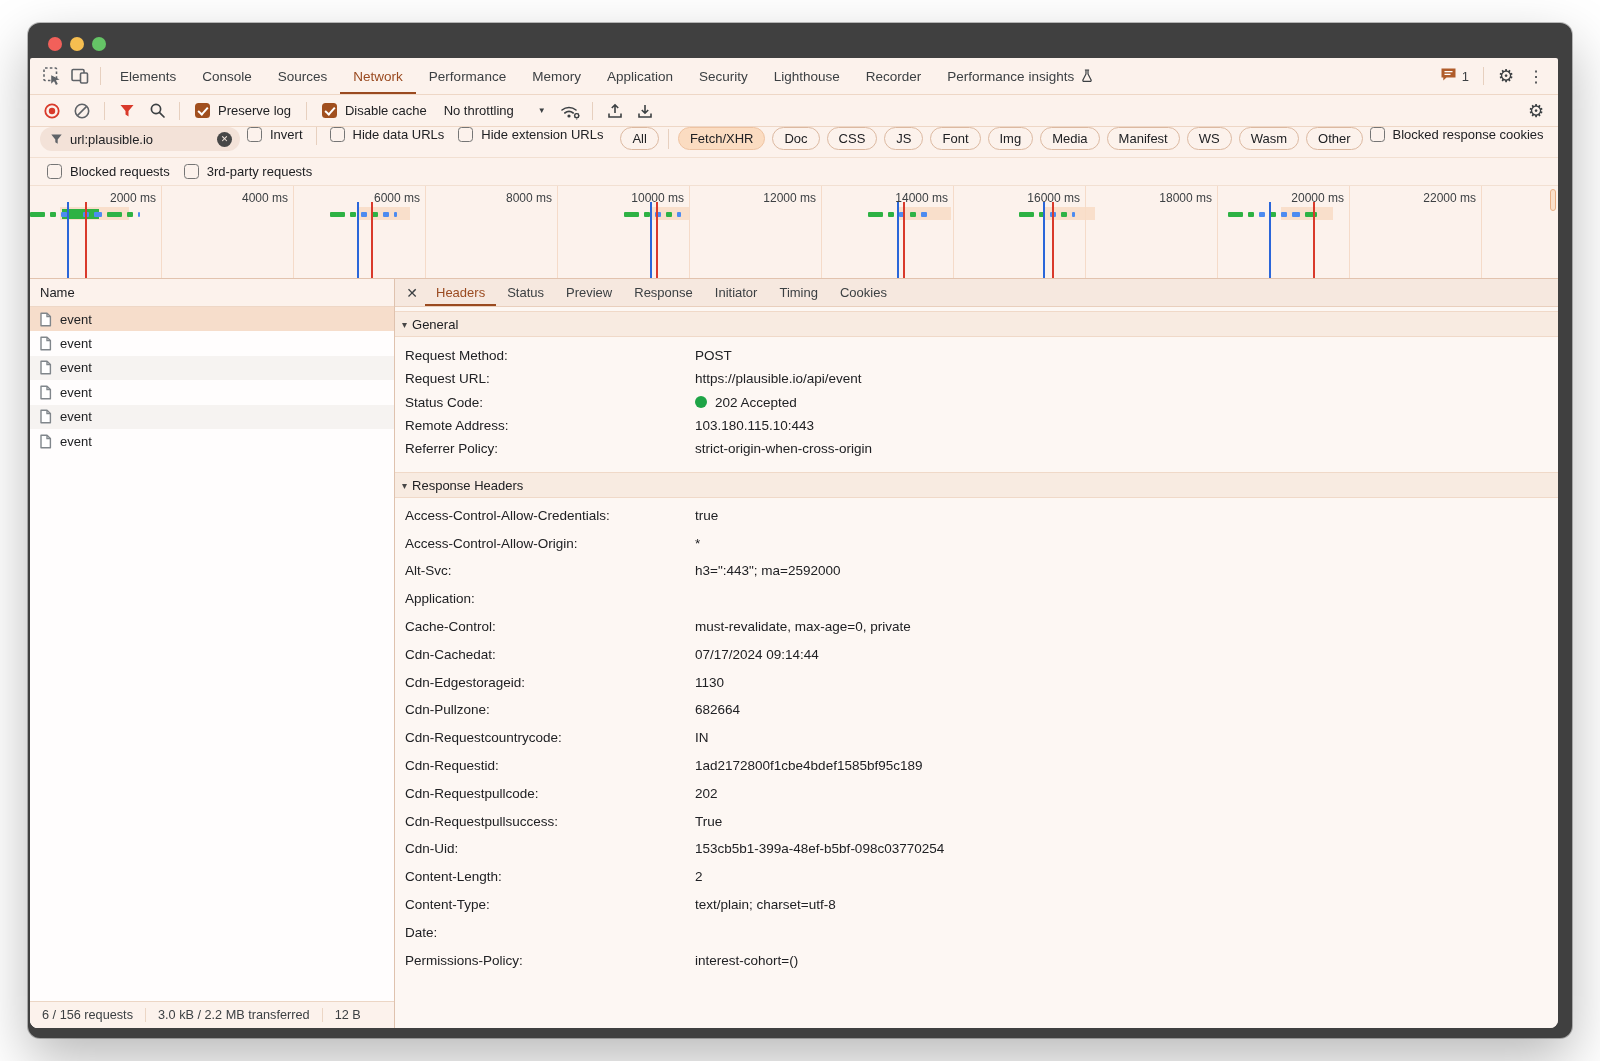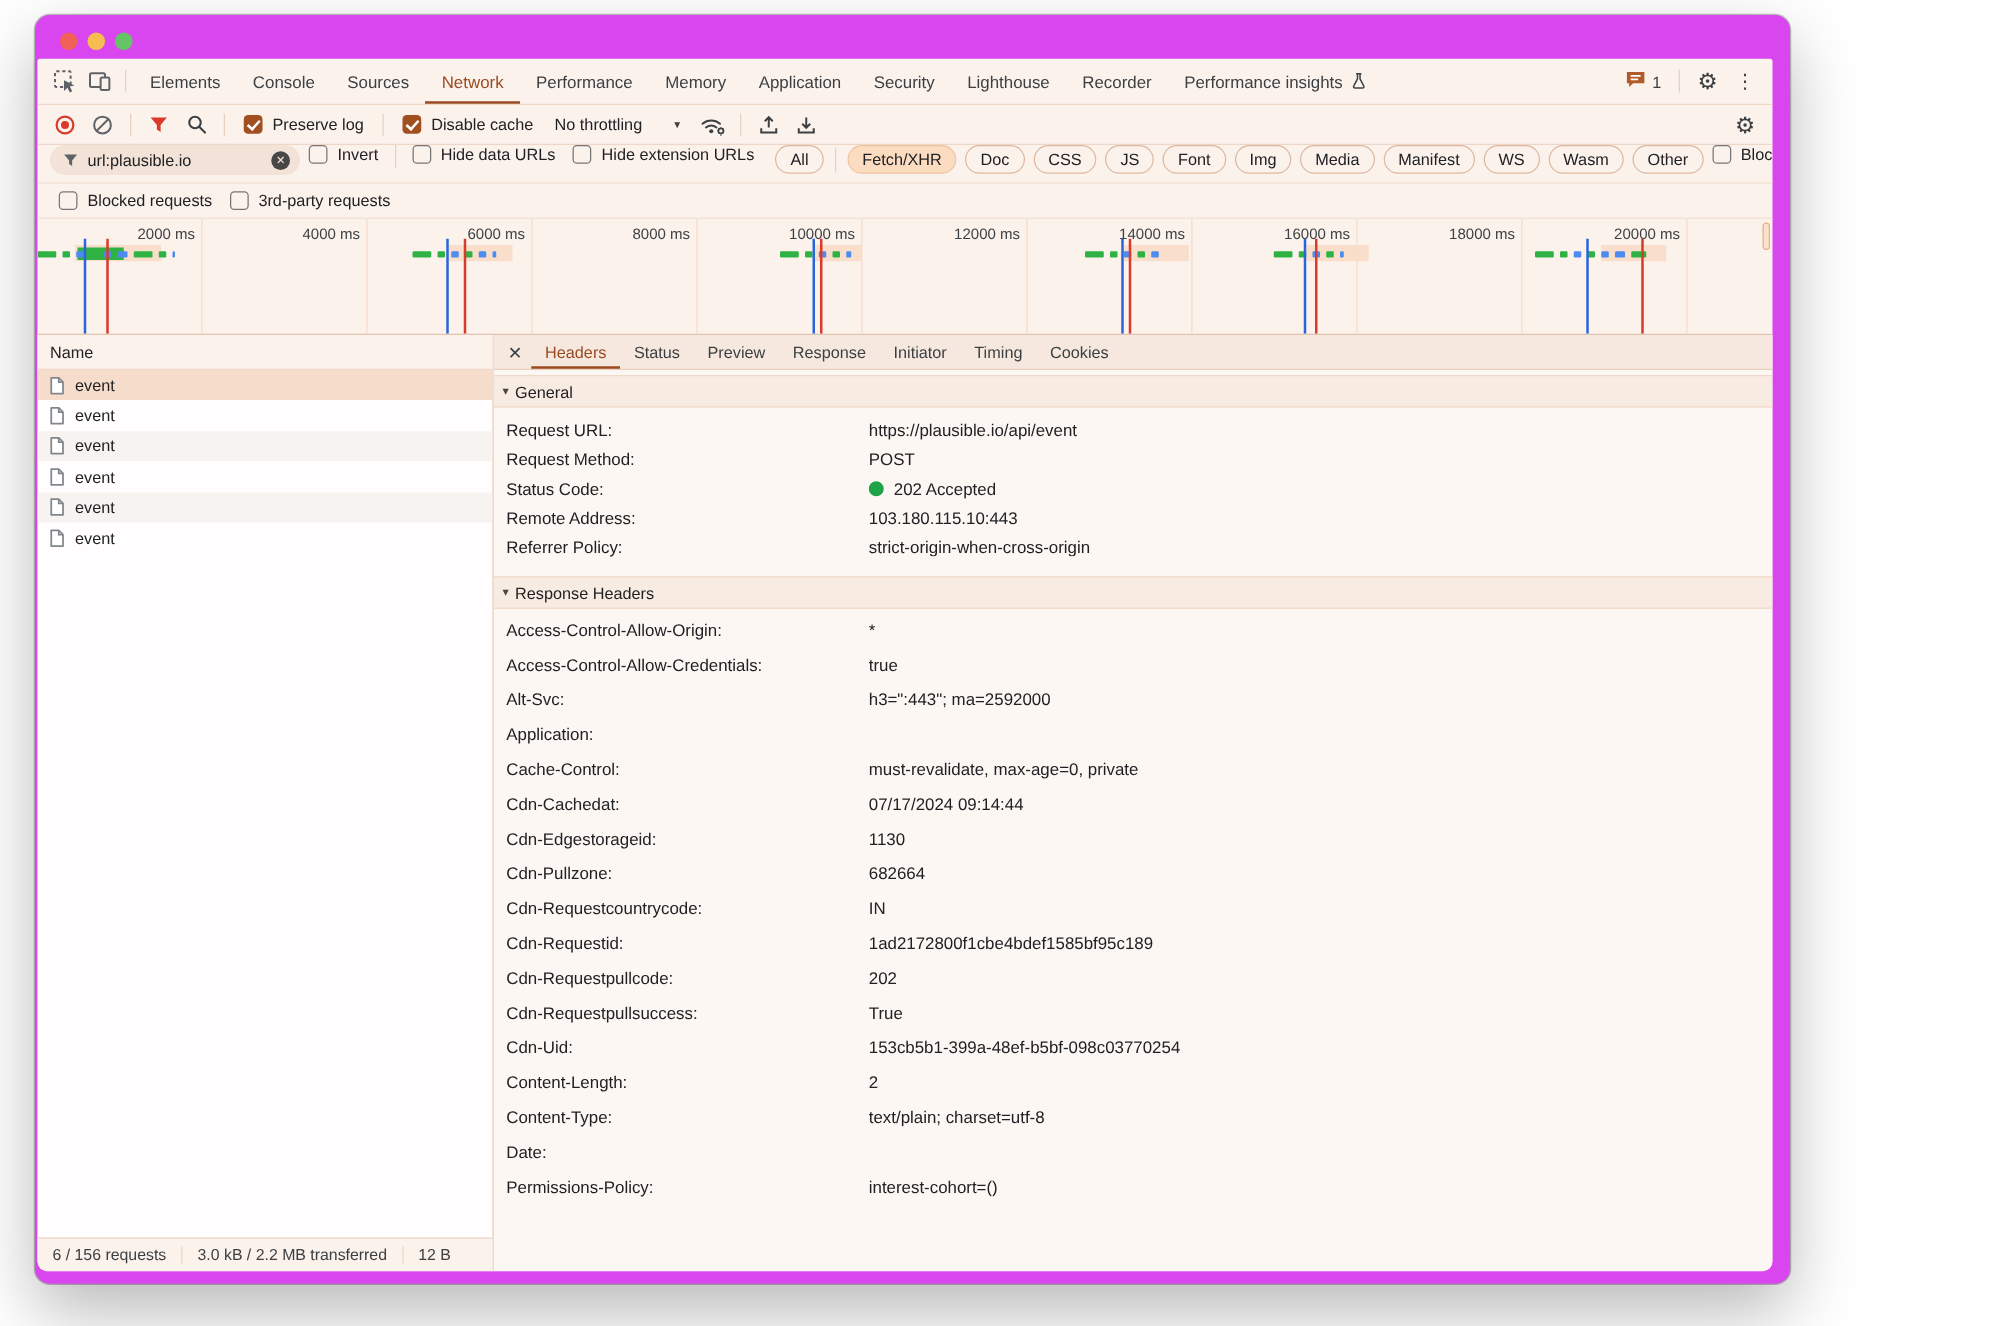--- a/index.html
+++ b/index.html
@@ -4,21 +4,21 @@
 <style>
   :root{
     --bg:#fcf2ec; --bg2:#f6e8df; --section:#f8ebe1;
     --border:#eed7c6; --border2:#e2c3ae; --rowline:#f2e0d2;
     --accent:#9a4a20; --check:#a14f1e; --text:#202124; --muted:#3c4043;
     --red:#d93a2b; --wfg:#2eb244; --wfb:#4d8bf0; --dcl:#2a66d9;
   }
   *{box-sizing:border-box}
   body{margin:0;background:#fff;font-family:"Liberation Sans",sans-serif;color:var(--text)}
   .stage{position:relative;width:1600px;height:1061px;overflow:hidden;background:#fff}
-  .window{position:absolute;left:28px;top:12px;width:1404px;height:1015px;background:#d946ef;
+  .window{position:absolute;left:28px;top:23px;width:1544px;height:1015px;background:#404040;
     border-radius:12px;overflow:hidden;box-shadow:0 0 0 1px rgba(0,0,0,.25),0 22px 55px rgba(0,0,0,.28)}
   .titlebar{height:35px;position:relative}
   .light{position:absolute;top:14px;width:14px;height:14px;border-radius:50%}
   .light.r{left:20px;background:#f2605a}.light.y{left:42px;background:#f6be50}.light.g{left:64px;background:#65c466}
   .devtools{position:absolute;left:2px;right:14px;top:35px;bottom:10px;background:var(--bg);
     border-radius:2px 2px 8px 8px;display:flex;flex-direction:column;overflow:hidden;font-size:13px}
 
   
   .main-tabbar{flex:0 0 37px;display:flex;align-items:center;border-bottom:1px solid var(--border);padding:0 8px}
   .ibtn{width:28px;height:28px;display:flex;align-items:center;justify-content:center}
@@ -489,52 +489,52 @@
                 <div class="dtab">Cookies</div>
               </div>
           </div>
           <div class="detail-scroll">
             <div class="section-header">
               <span class="tri">▾</span>
               <span>General</span>
             </div>
             <div class="kv general" id="general-rows">
                 <div class="kv-row">
+                  <span class="k">Request Method:</span>
+                  <span class="v">POST</span>
+                </div>
+                <div class="kv-row">
                   <span class="k">Request URL:</span>
                   <span class="v">https://plausible.io/api/event</span>
-                </div>
-                <div class="kv-row">
-                  <span class="k">Request Method:</span>
-                  <span class="v">POST</span>
                 </div>
                 <div class="kv-row">
                   <span class="k">Status Code:</span>
                   <span class="v"><span class="dot" style="background: rgb(30, 164, 70);"></span>202 Accepted</span>
                 </div>
                 <div class="kv-row">
                   <span class="k">Remote Address:</span>
                   <span class="v">103.180.115.10:443</span>
                 </div>
                 <div class="kv-row">
                   <span class="k">Referrer Policy:</span>
                   <span class="v">strict-origin-when-cross-origin</span>
                 </div>
               </div>
             <div class="section-header">
               <span class="tri">▾</span>
               <span>Response Headers</span>
             </div>
             <div class="kv response" id="response-rows">
                 <div class="kv-row">
+                  <span class="k">Access-Control-Allow-Credentials:</span>
+                  <span class="v">true</span>
+                </div>
+                <div class="kv-row">
                   <span class="k">Access-Control-Allow-Origin:</span>
                   <span class="v">*</span>
-                </div>
-                <div class="kv-row">
-                  <span class="k">Access-Control-Allow-Credentials:</span>
-                  <span class="v">true</span>
                 </div>
                 <div class="kv-row">
                   <span class="k">Alt-Svc:</span>
                   <span class="v">h3=":443"; ma=2592000</span>
                 </div>
                 <div class="kv-row">
                   <span class="k">Application:</span>
                 </div>
                 <div class="kv-row">
                   <span class="k">Cache-Control:</span>

